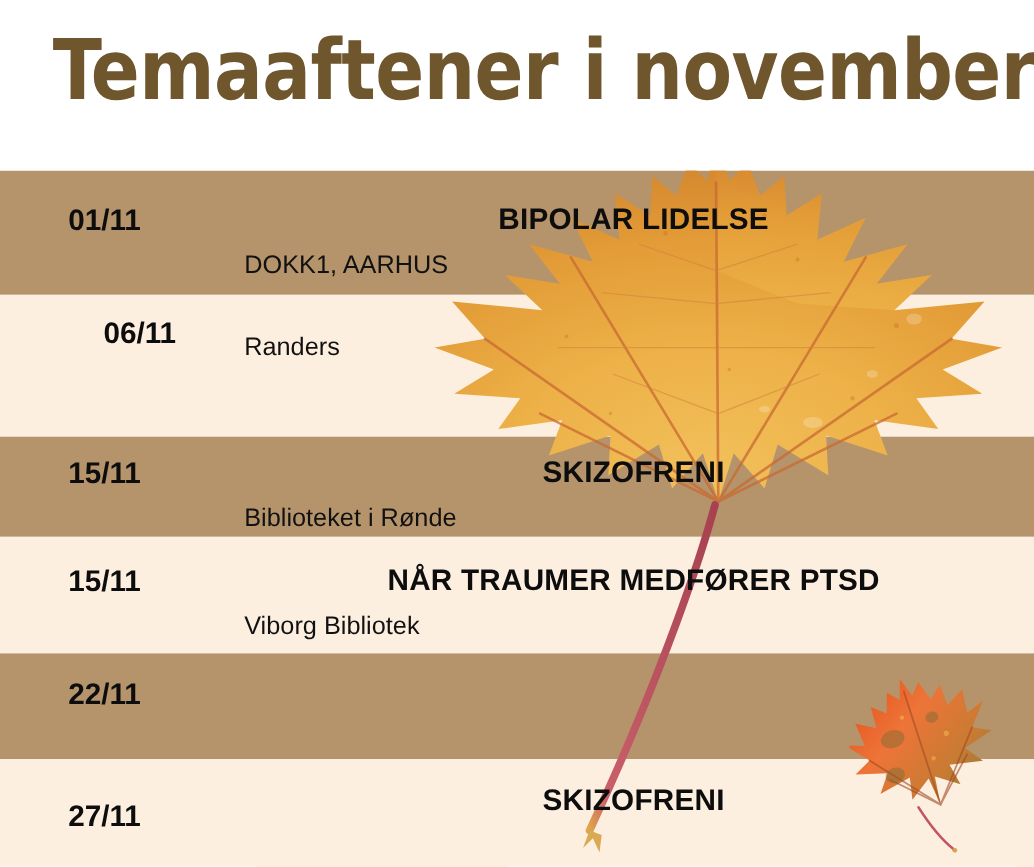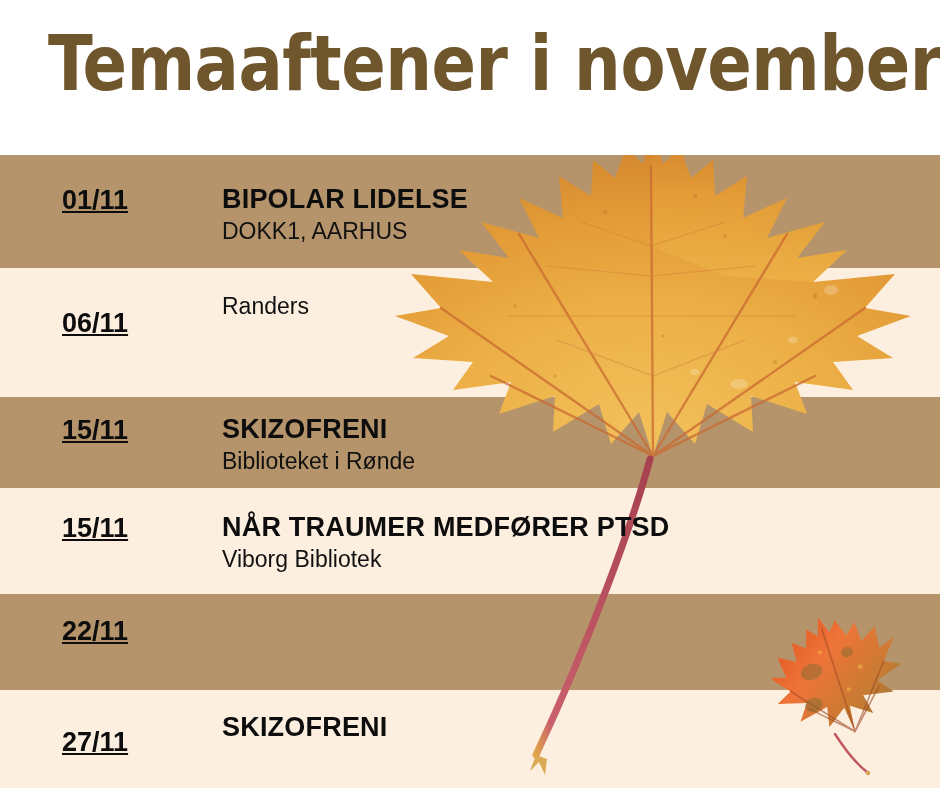--- a/index.html
+++ b/index.html
@@ -80,43 +80,43 @@
   }
   .row-date{
     position:absolute;
     left:62px;
     font-family:"Liberation Sans",sans-serif;
     font-weight:700;
     font-size:27px;
     color:#0d0d0d;
     letter-spacing:0px;
     white-space:nowrap;
-    text-decoration:underline;
   }
   .row-body{
     position:absolute;
     left:222px;
     right:10px;
   }
   .row-title{
     font-family:"Liberation Sans",sans-serif;
     font-weight:700;
     font-size:27px;
     line-height:32px;
     color:#0d0d0d;
     letter-spacing:0.2px;
     white-space:pre-line;
+    text-align:center;
   }
   .row-venue{
     font-family:"Liberation Sans",sans-serif;
     font-weight:400;
     font-size:23px;
     line-height:28px;
     color:#111111;
-    margin-top:2px;
+    margin-top:11px;
     white-space:nowrap;
   }
 </style>
 </head>
 <body>
 
 <div id="poster">
 
   <div class="bands">
     <div class="band brown" style="top:155px;height:113px;"></div>
@@ -288,21 +288,21 @@
 
     <div class="row" style="top:155px;height:113px;">
       <div class="row-date" style="top:30px;">01/11</div>
       <div class="row-body" style="top:28px;">
         <div class="row-title">BIPOLAR LIDELSE</div>
         <div class="row-venue">DOKK1, AARHUS</div>
       </div>
     </div>
 
     <div class="row" style="top:268px;height:129px;">
-      <div class="row-date" style="top:40px;">06/11</div>
+      <div class="row-date" style="top:20px;margin-left:32px;">06/11</div>
       <div class="row-body" style="top:22px;">
         <div class="row-venue">Randers</div>
       </div>
     </div>
 
     <div class="row" style="top:397px;height:91px;">
       <div class="row-date" style="top:18px;">15/11</div>
       <div class="row-body" style="top:16px;">
         <div class="row-title">SKIZOFRENI</div>
         <div class="row-venue">Biblioteket i Rønde</div>

